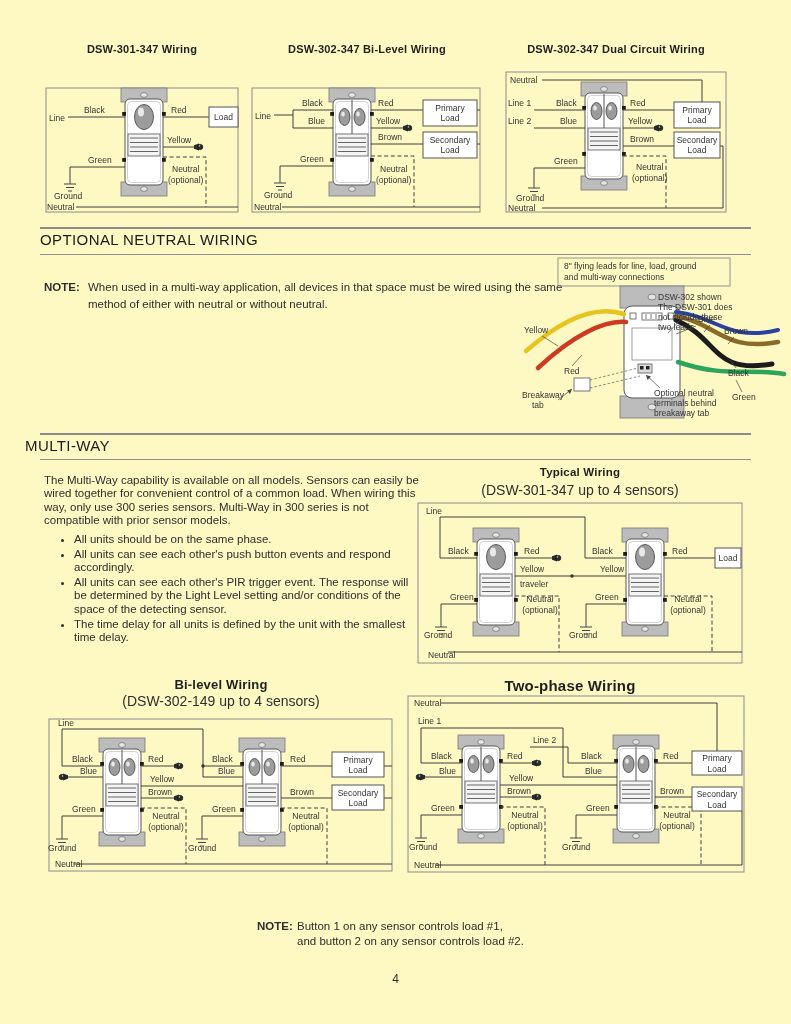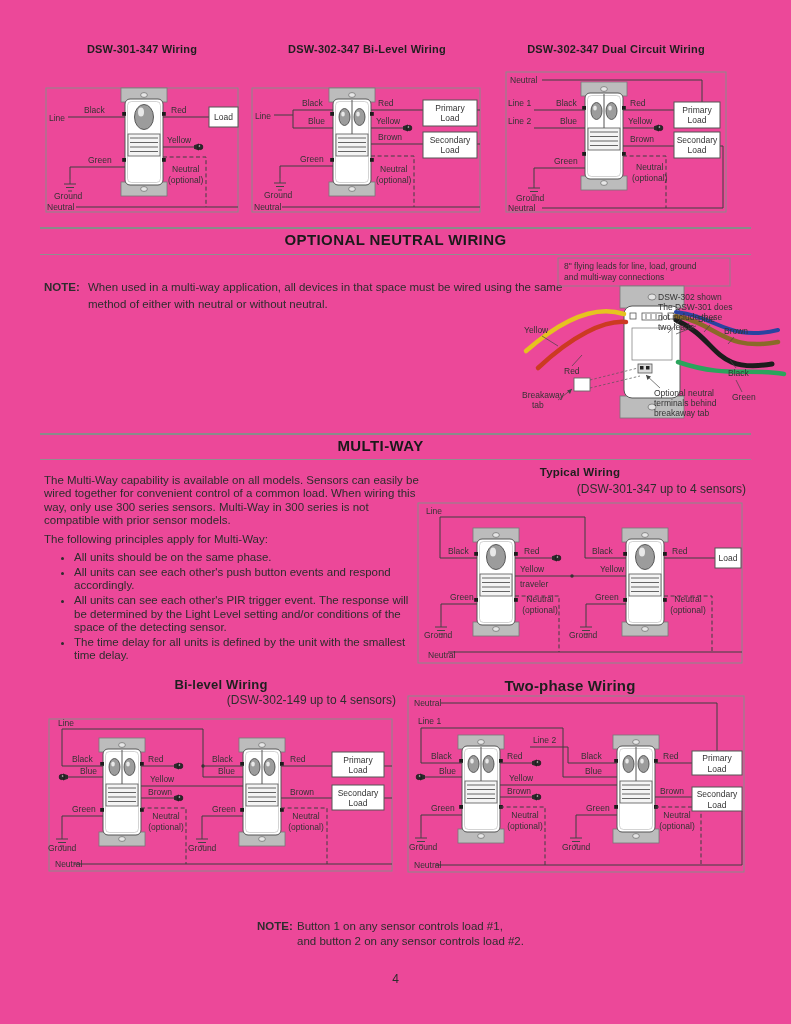--- a/index.html
+++ b/index.html
@@ -1,22 +1,22 @@
 <!DOCTYPE html>
 <html><head>
 <meta charset="utf-8">
 <style>
   html,body{margin:0;padding:0;background:#e9e9e9}
-  #page{position:relative;width:791px;height:1024px;background:#ec4899;font-family:"Liberation Sans",sans-serif;color:#2e2e2e;overflow:hidden;margin:0 auto}
+  #page{position:relative;width:791px;height:1024px;background:#fef9c3;font-family:"Liberation Sans",sans-serif;color:#2e2e2e;overflow:hidden;margin:0 auto}
   .abs{position:absolute}
   .dtitle{font-weight:bold;font-size:11px;text-align:center;color:#1f1f1f;letter-spacing:.2px}
-  .dsub{font-size:12px;text-align:right;color:#2e2e2e}
+  .dsub{font-size:14px;text-align:center;color:#2e2e2e}
   .rule1{border-top:1px solid #8f8f8f;height:0}
   .rule2{border-top:2px solid #8a8a8a;height:0}
-  .sechead{font-weight:bold;font-size:15px;text-align:center;letter-spacing:.4px;color:#1a1a1a}
+  .sechead{font-weight:normal;font-size:15px;text-align:left;letter-spacing:.4px;color:#1a1a1a}
   .bodytext{font-size:11.5px;line-height:13.4px;color:#2d2d2d}
   .onw-para{font-size:11.5px;white-space:nowrap;color:#2d2d2d}
   .hang{position:relative;padding-left:44px}
   .hang .lbl{position:absolute;left:0;top:0;font-weight:bold}
   .hang2{position:relative;padding-left:40px}
   .hang2 .lbl{position:absolute;left:0;top:0;font-weight:bold}
   .mw ul{margin:3px 0 0 0;padding-left:30px}
   .mw li{margin-bottom:1.5px}
   .mw p{margin:0 0 5px 0}
   .pageno{font-size:12px;text-align:center;color:#2d2d2d}
@@ -293,21 +293,20 @@
     <path class="thin" d="M140,132 L126,119"></path>
     <polygon points="126,119 127.5,124 131,120.5" fill="#444"></polygon>
   </svg>
 
   <div class="abs rule2" style="left:40px;top:433px;width:711px"></div>
   <div class="abs sechead" style="left:25px;top:437px;width:711px">MULTI-WAY</div>
   <div class="abs rule1" style="left:40px;top:459px;width:711px"></div>
 
   <div class="abs bodytext mw" style="left:44px;top:474px;width:380px">
     <p>The Multi-Way capability is available on all models. Sensors can easily be wired together for convenient control of a common load. When wiring this way, only use 300 series sensors. Multi-Way in 300 series is not compatible with prior sensor models.</p>
-    <p>The following principles apply for Multi-Way:</p>
     <ul>
       <li>All units should be on the same phase.</li>
       <li>All units can see each other's push button events and respond accordingly.</li>
       <li>All units can see each other's PIR trigger event. The response will be determined by the Light Level setting and/or conditions of the space of the detecting sensor.</li>
       <li>The time delay for all units is defined by the unit with the smallest time delay.</li>
     </ul>
   </div>
 
   <div class="abs dtitle" style="left:414px;top:466px;width:332px;font-size:11.5px">Typical Wiring</div>
   <div class="abs dsub" style="left:414px;top:482px;width:332px">(DSW-301-347 up to 4 sensors)</div>

